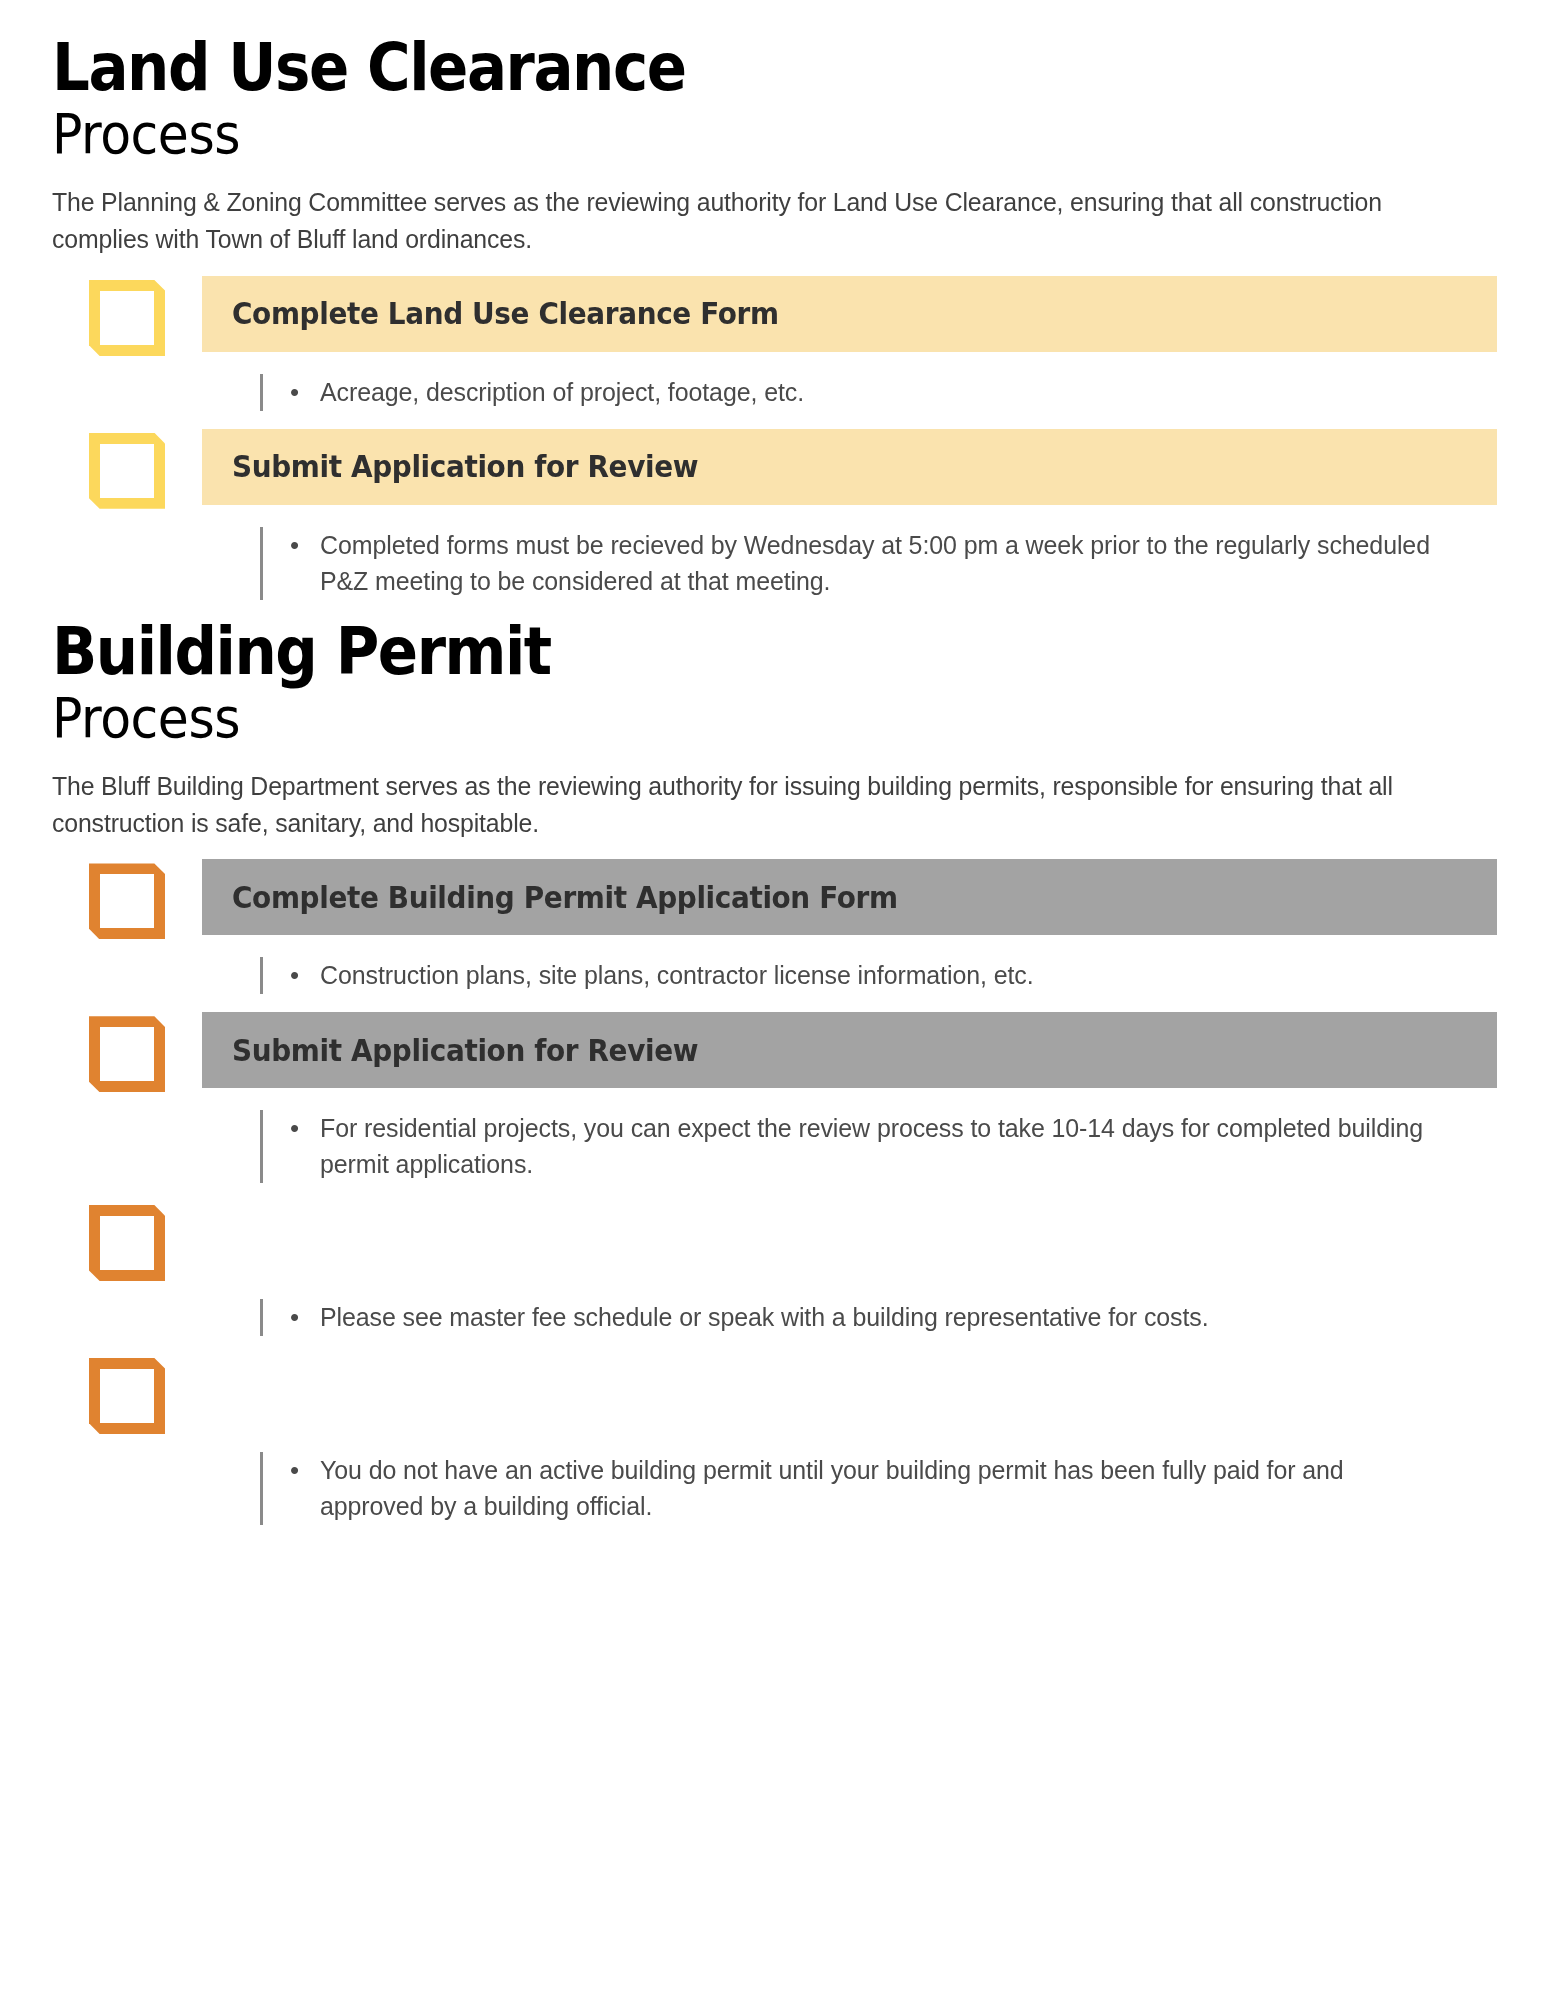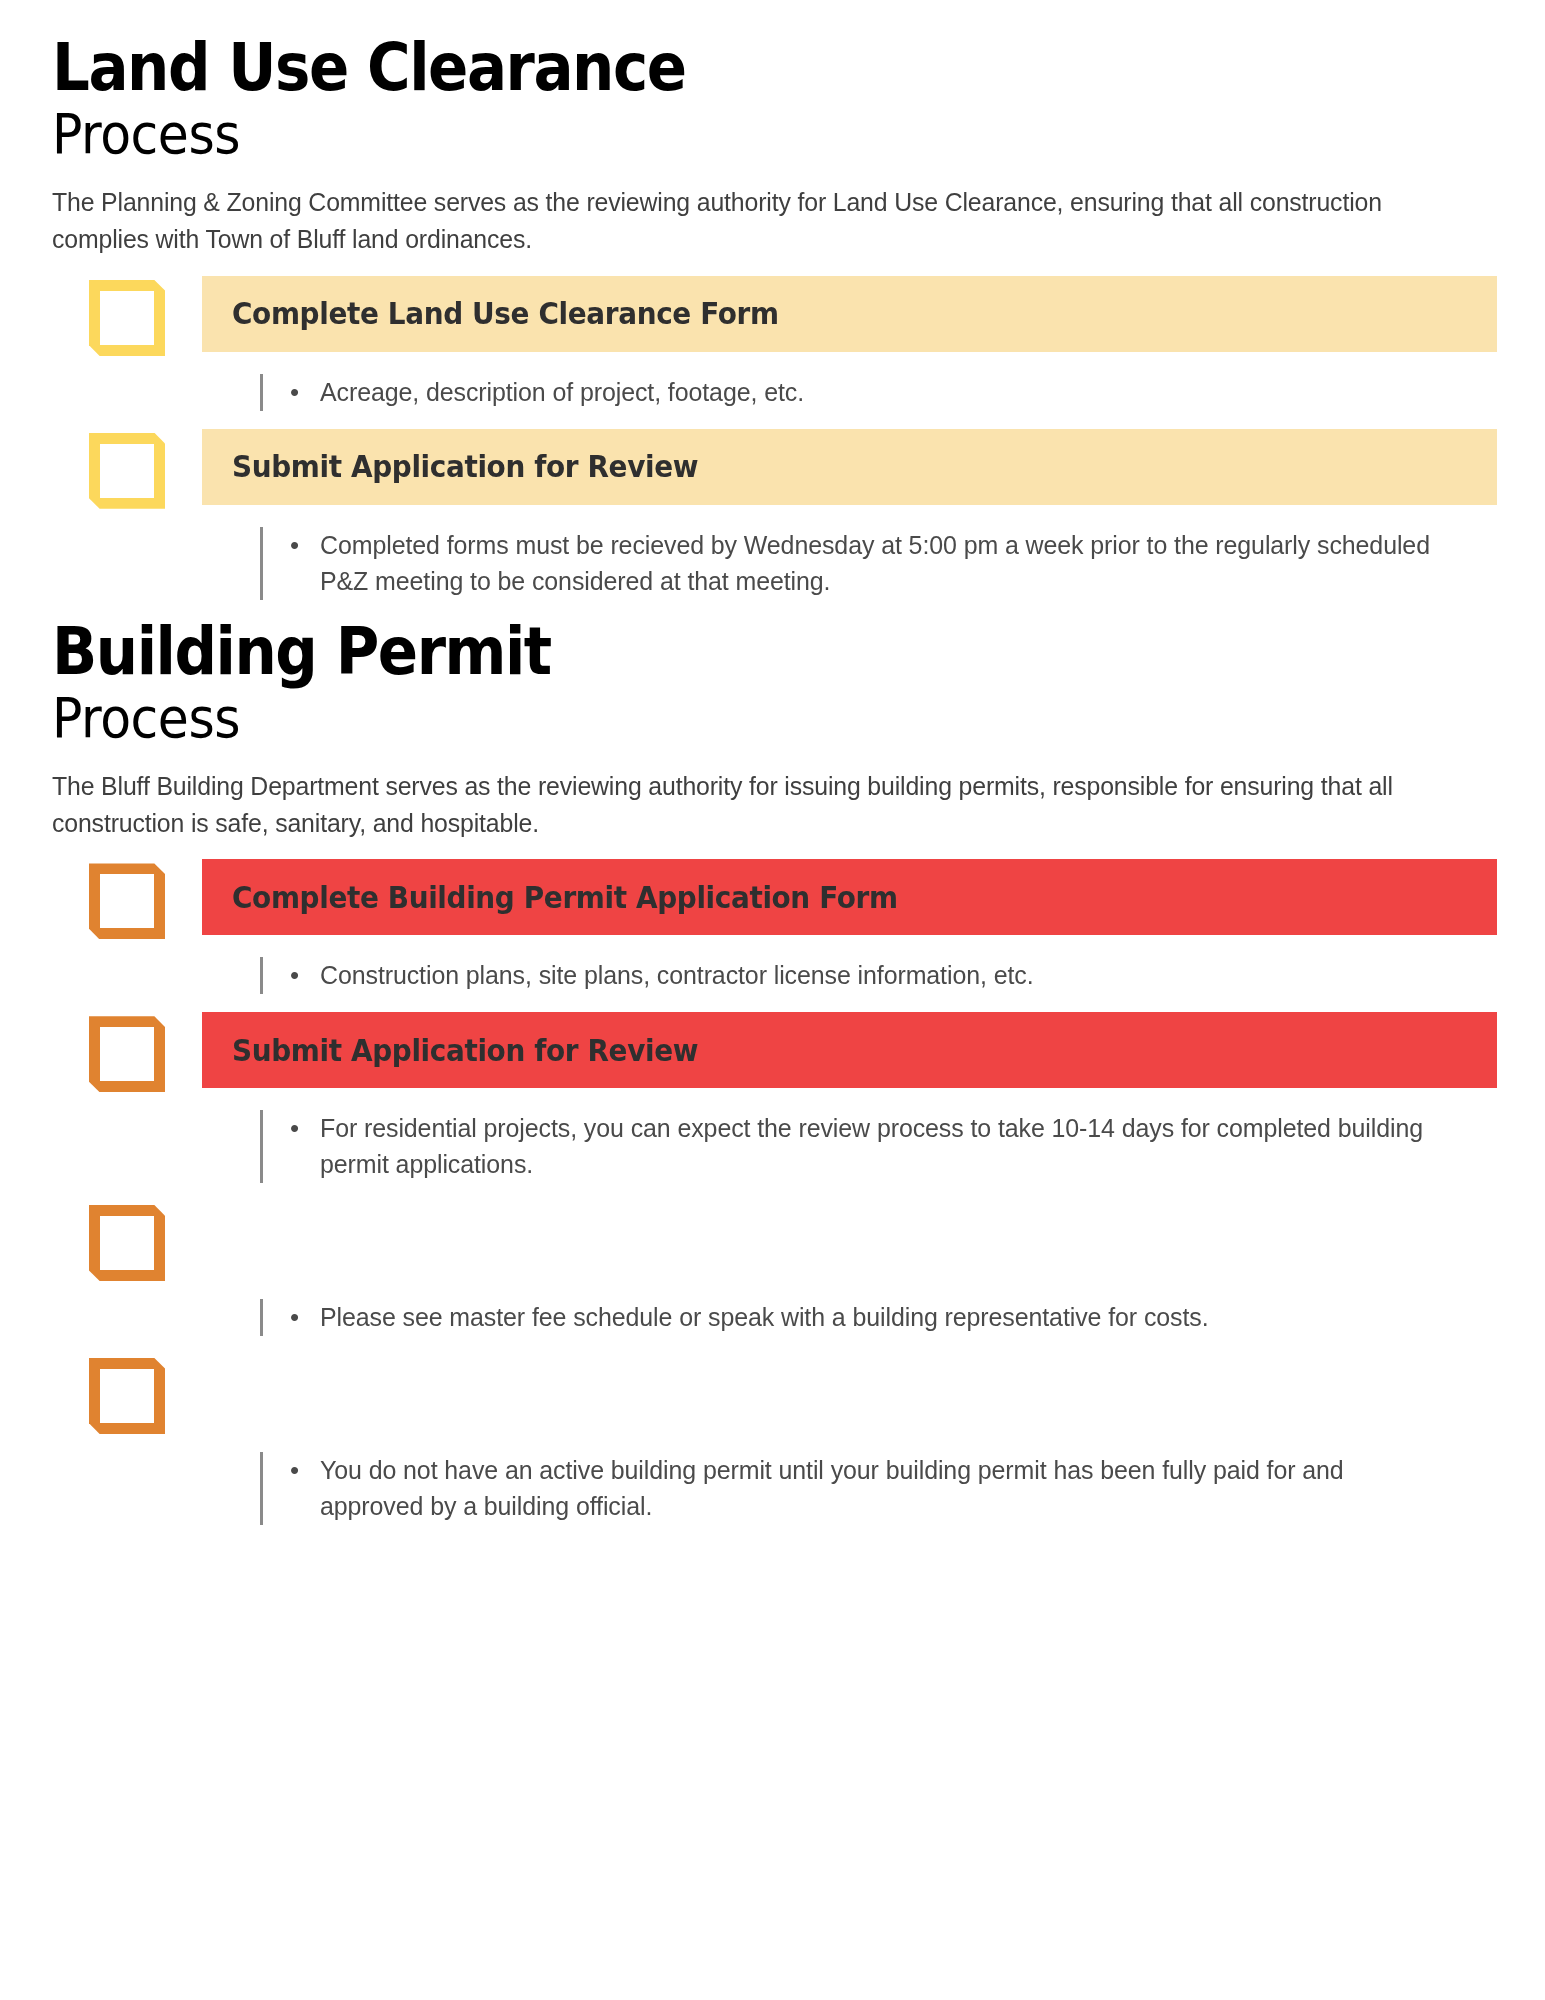--- a/index.html
+++ b/index.html
@@ -102,21 +102,21 @@
   .checkbox.orange .outer { background: #e08330; }
 
   .banner {
     flex: 1 1 auto;
     display: flex;
     align-items: center;
     min-height: 76px;
     padding: 10px 30px;
   }
   .banner.yellow { background: #fae3ae; }
-  .banner.orange { background: #ef4444; }
+  .banner.orange { background: #a3a3a3; }
 
   .banner-text {
     font-family: "DejaVu Sans", sans-serif;
     font-weight: bold;
     font-size: 30px;
     letter-spacing: -0.4px;
     color: #2f2f2f;
     transform: scaleX(0.93);
     transform-origin: left center;
     white-space: nowrap;

